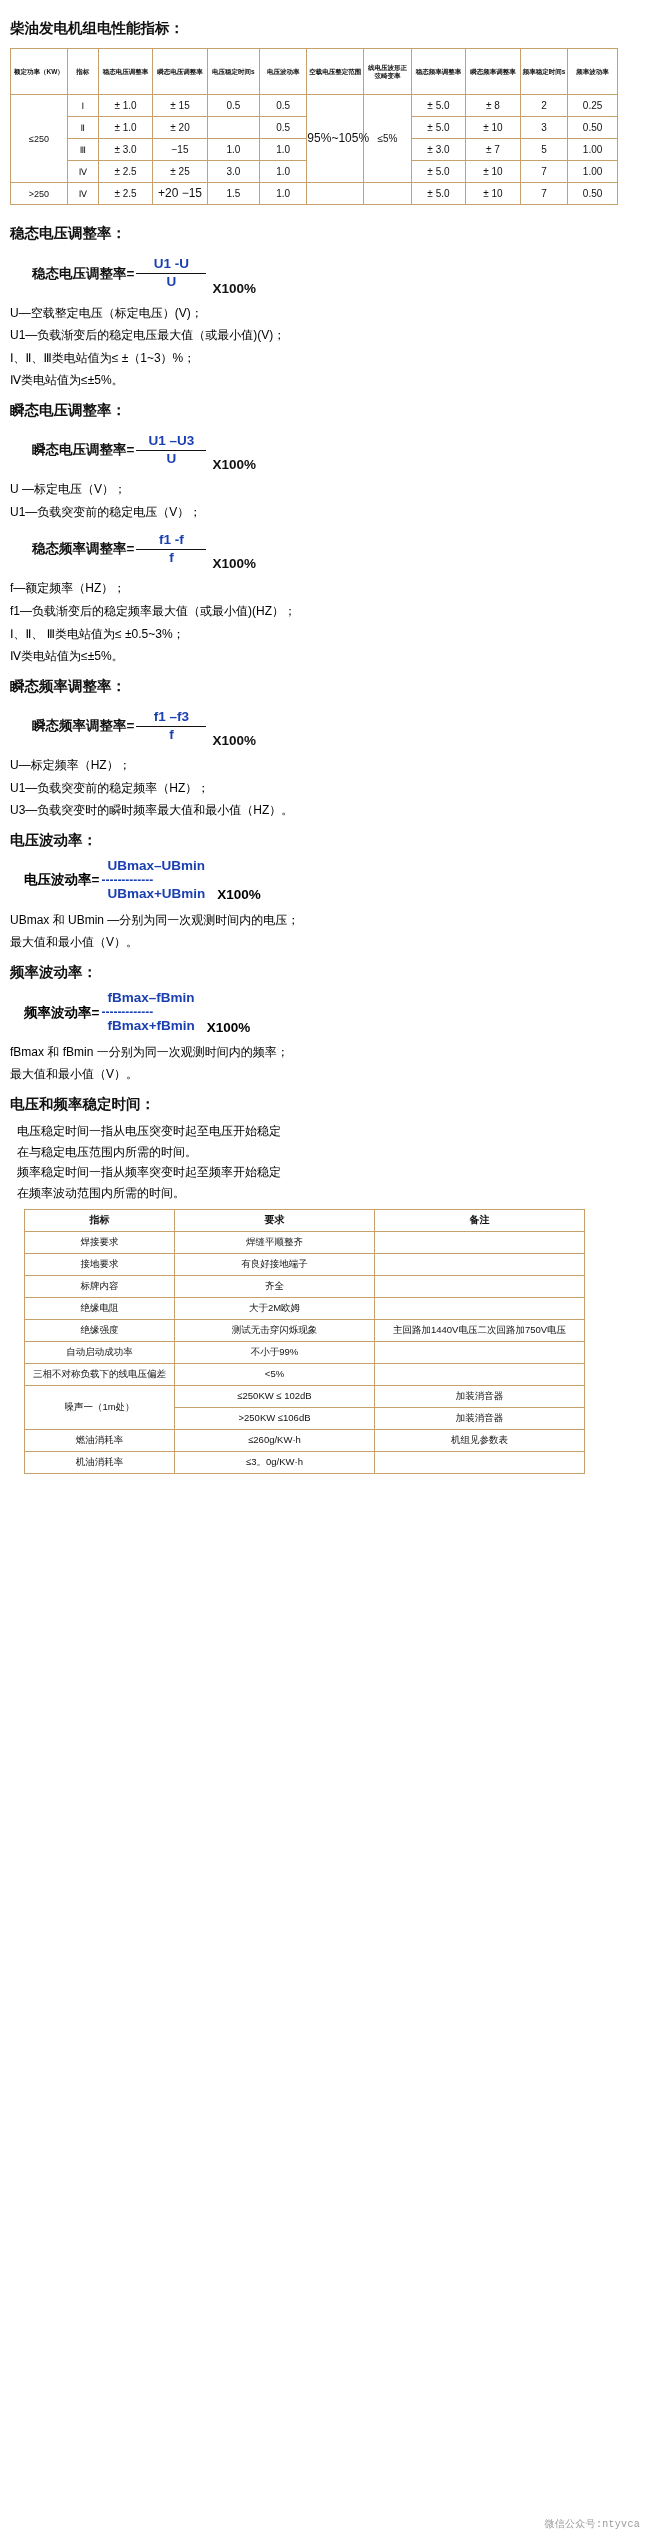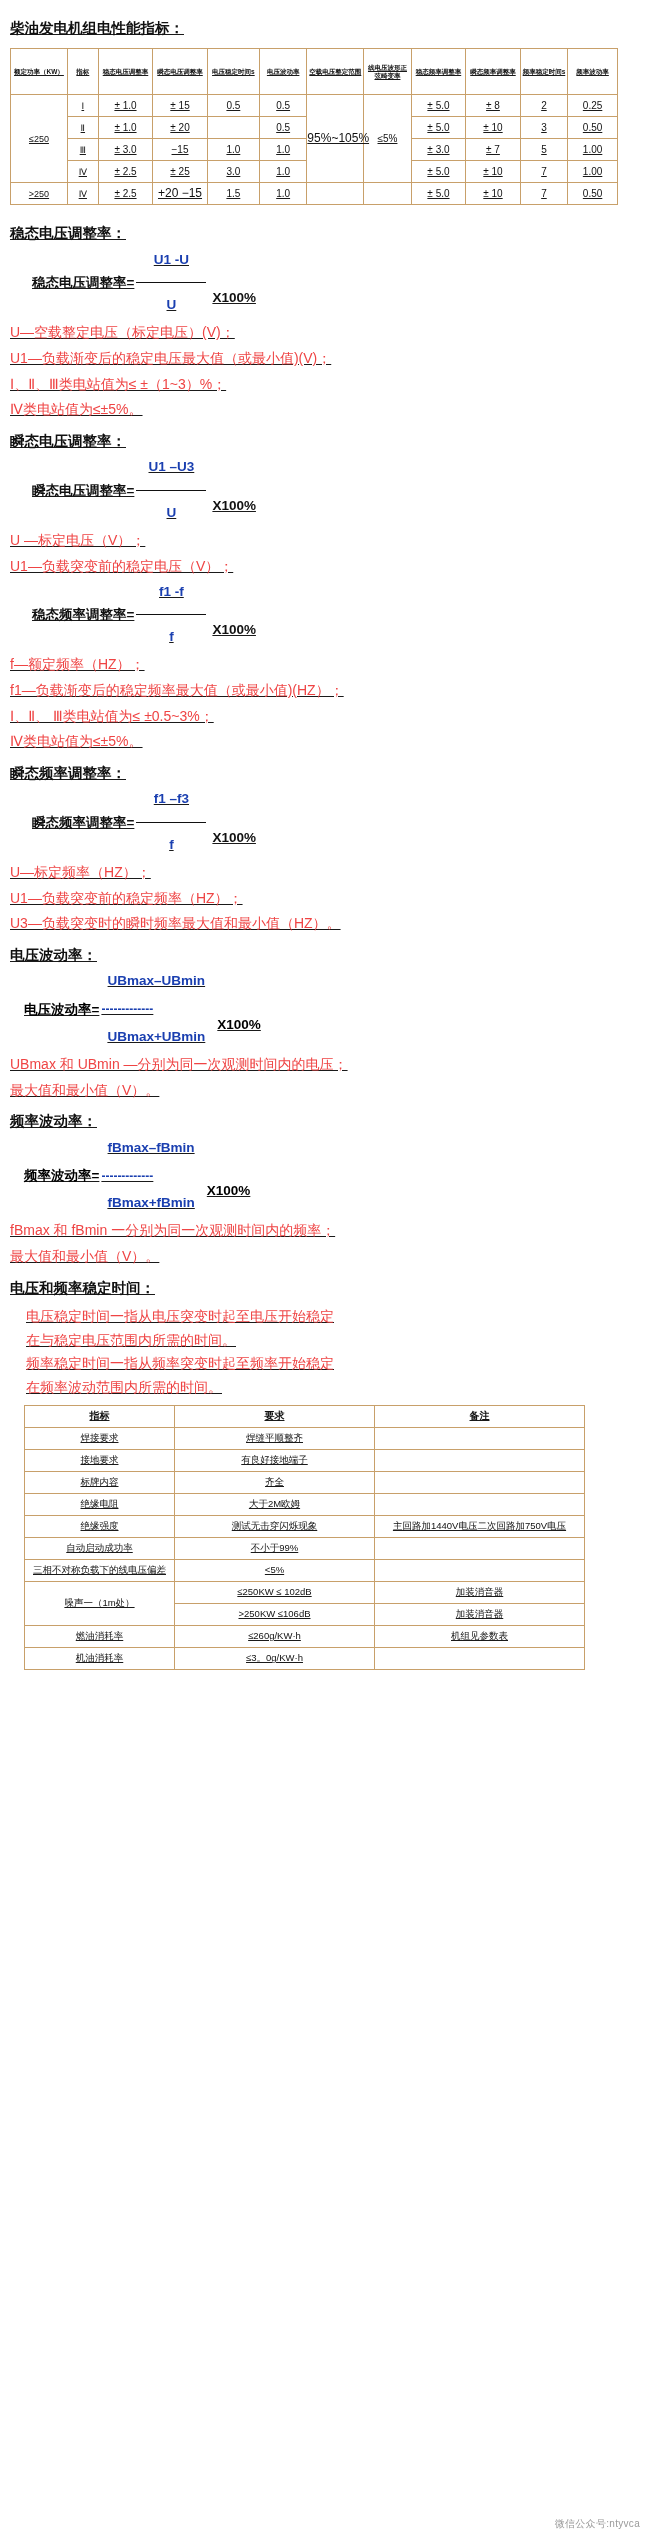--- a/index.html
+++ b/index.html
@@ -10,36 +10,35 @@
   body {
     width: 646px;
     min-height: 2535px;
     font-family: "Liberation Sans", sans-serif;
     color: #1a1a1a;
     position: relative;
   }
   .page {
     width: 628px;
     padding: 8px 10px 10px 10px;
-    text-decoration: underline;
   }
   h2.sec {
     font-size: 14.5px;
     font-weight: bold;
     margin: 10px 0 8px 0;
     line-height: 1.4;
     color: #111;
   }
   p.line {
-    font-size: 14px;
+    font-size: 12px;
     margin: 4px 0;
     line-height: 1.55;
-    color: #ef4444;
-  }
-  p.tight { margin: 2px 16px; }
+    color: #000000;
+  }
+  p.tight { margin: 2px 7px; }
 
   
   table.t1 {
     border-collapse: collapse;
     width: 624px;
     margin: 2px 0 8px 0;
     table-layout: fixed;
   }
   table.t1 th, table.t1 td {
     border: 1px solid #c8a06a;
@@ -70,21 +69,20 @@
     color: #111;
   }
   .formula .lead { font-weight: bold; white-space: nowrap; }
   .frac {
     display: inline-flex;
     flex-direction: column;
     align-items: center;
     margin: 0 2px;
     font-weight: bold;
     color: #1a3fb0;
-    gap: 14px;
   }
   .frac .num { padding: 0 6px; font-size: 13.5px; line-height: 1.25; }
   .frac .bar { border-top: 1.5px solid #111; width: 100%; min-width: 70px; }
   .frac .den { padding: 0 6px; font-size: 13.5px; line-height: 1.25; }
   .formula .tail { font-weight: bold; margin-left: 4px; white-space: nowrap; margin-top: 29px; }
   .formula.indent { padding-left: 22px; }
   .formula.indent2 { padding-left: 14px; }
   .blue { color: #000000; }
 
   
@@ -118,20 +116,21 @@
   .sub3 { font-size: 9px; }
 
   
   .wm {
     position: absolute;
     right: 6px;
     bottom: 4px;
     font-size: 10px;
     color: #9a9a9a;
     letter-spacing: 0.3px;
+    font-family: Liberation Mono, monospace;
   }
 </style>
 </head>
 <body>
 
 <div class="page">
 
   <h2 class="sec">柴油发电机组电性能指标：</h2>
 
   <div class="t1wrap">

